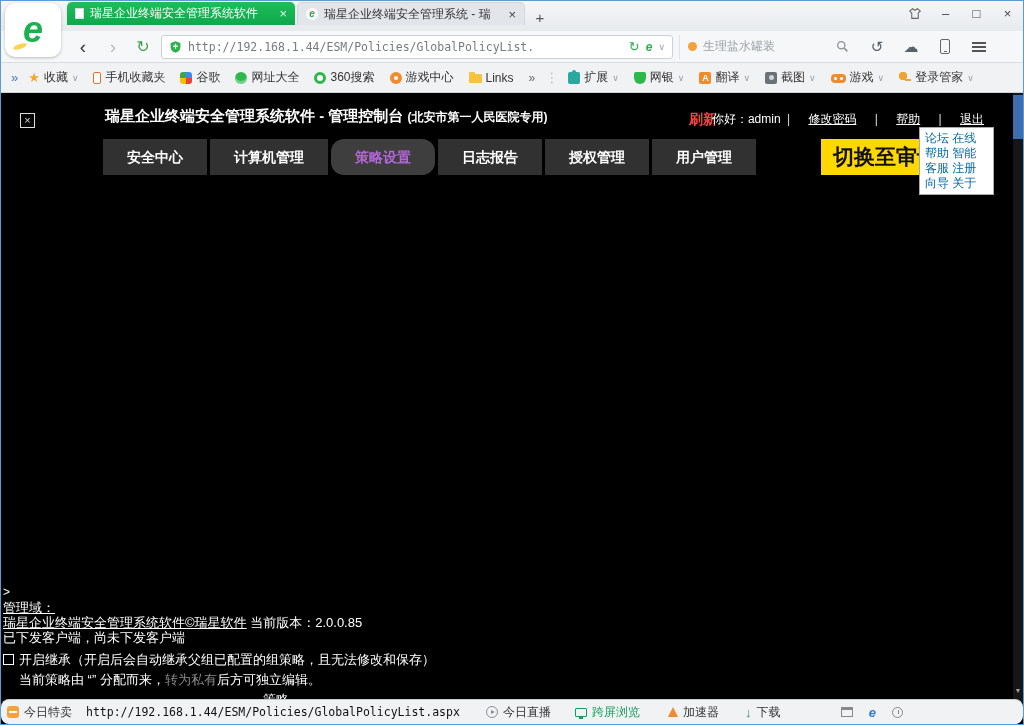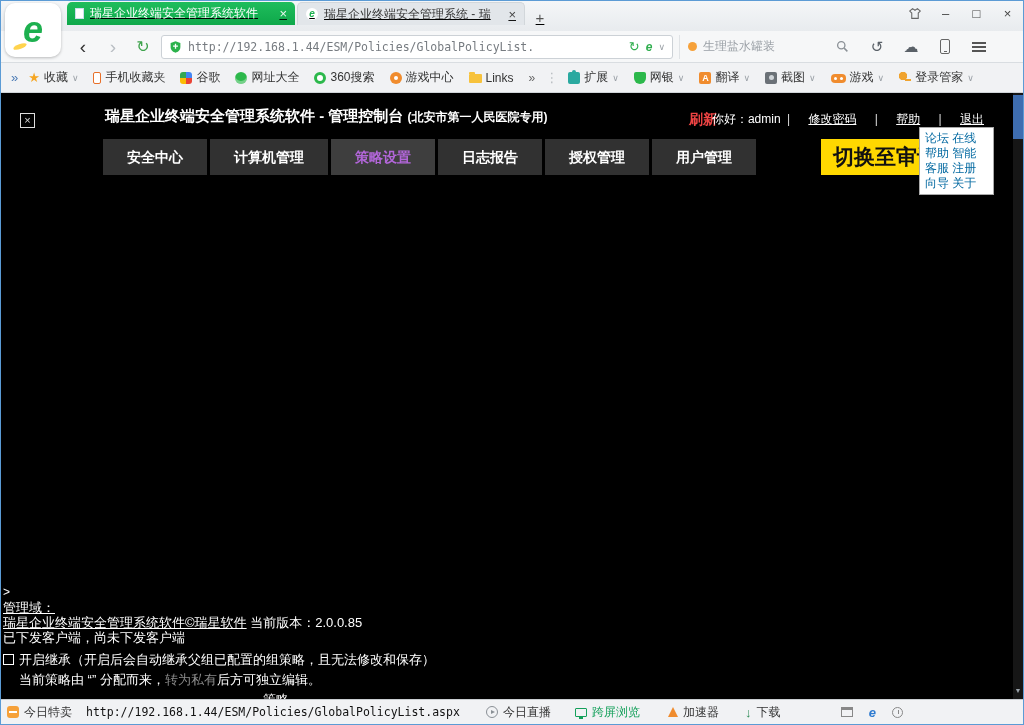--- a/index.html
+++ b/index.html
@@ -9,21 +9,21 @@
 
   
   .titlebar { position:absolute; left:0; top:0; right:0; height:30px;
               background:linear-gradient(#f4f6f8,#e8ebee); }
   .logo { position:absolute; left:4px; top:2px; width:56px; height:54px; background:#fff;
           border-radius:10px; box-shadow:0 1px 3px rgba(0,0,0,.25); z-index:9;
           display:flex; align-items:center; justify-content:center; }
   .logo span { color:#1db04f; font-size:36px; font-weight:bold; font-style:italic; line-height:1; }
   .logo i { position:absolute; left:8px; bottom:8px; width:14px; height:5px;
             border-radius:50%; background:#ffd34d; transform:rotate(-20deg); }
-  .tabs { position:absolute; left:66px; top:1px; height:23px; display:flex;text-decoration:underline; }
+  .tabs { position:absolute; left:66px; top:1px; height:23px; display:flex; }
   .tab { display:flex; align-items:center; gap:6px; width:228px; padding:0 8px;
          font-size:12px; border-radius:5px 5px 0 0; margin-right:2px; }
   .tab.active { background:linear-gradient(#1fbd5c,#0ea84a); color:#fff; }
   .tab.inactive { background:#e2e6ea; color:#333; border:1px solid #d2d7db; border-bottom:none; }
   .tab .t-label { flex:1; white-space:nowrap; overflow:hidden; }
   .tab .t-close { font-size:13px; opacity:.9; cursor:default; }
   .fav-doc { width:9px; height:11px; background:#fff; border-radius:1px; box-shadow:inset 0 0 0 1px #cde; }
   .fav-e { width:12px; height:12px; border-radius:50%; background:#fff; color:#1db04f;
            font-weight:bold; font-size:10px; line-height:12px; text-align:center; font-style:italic; }
   .newtab { display:flex; align-items:center; justify-content:center; width:26px; height:26px;
@@ -91,40 +91,40 @@
               color:#ddd; font-size:11px; line-height:13px; text-align:center; }
   .pg-title { position:absolute; left:104px; top:14px; color:#fff; font-size:15px; font-weight:bold; white-space:nowrap; }
   .pg-title small { font-size:12px; font-weight:bold; }
   .pg-refresh { position:absolute; left:688px; top:18px; color:#ef4444; font-size:14px;font-weight:bold; }
   .pg-user { position:absolute; right:27px; top:18px; color:#fff; font-size:12px; white-space:nowrap; }
   .pg-user .lnk { text-decoration:underline; margin:0 12px; }
   .pg-user .sp { margin:0 3px; color:#ddd; }
   .pg-tabs { position:absolute; left:102px; top:46px; display:flex; gap:3px; }
   .pg-tab { height:36px; line-height:36px; padding:0 24px; background:#313131; color:#fff;
             font-size:14px; font-weight:bold; white-space:nowrap; }
-  .pg-tab.active { background:#3e3e3e; color:#b266d9; }
+  .pg-tab.active { background:#3e3e3e; color:#b266d9;border-radius:13px; }
   .switch-btn { position:absolute; left:820px; top:46px; height:36px; line-height:36px; padding:0 12px;
                 background:#ffd800; color:#111; font-size:21px; font-weight:bold; white-space:nowrap; z-index:2; }
   .help-pop { position:absolute; left:918px; top:34px; width:75px; min-height:62px; background:#fff;
               border:1px solid #a9a9a9; color:#0369a1; font-size:12px; line-height:15px; padding:3px 5px; z-index:5; }
   .pg-footer { position:absolute; left:2px; top:492px; width:720px; color:#fff; font-size:13px; line-height:15px; }
   .pg-footer .u { text-decoration:underline; }
   .pg-footer .dim { color:#8a8a8a; }
   .chk { display:inline-block; width:11px; height:11px; border:1px solid #fff; margin-right:5px; vertical-align:-1px; }
   .l-inherit { margin-top:7px; }
   .l-note { margin-top:5px; padding-left:16px; }
   .l-policy { margin-top:5px; padding-left:260px; }
   .pg-scroll { position:absolute; right:0; top:0; width:10px; height:100%; background:#161616; }
   .pg-thumb { position:absolute; right:0; top:2px; width:10px; height:44px; background:#3e6db0; }
   .pg-down { position:absolute; right:0; bottom:3px; width:10px; height:14px; color:#98a0a8;
              font-size:7px; line-height:14px; text-align:center; }
 
   
   .statusbar { position:absolute; left:0; right:0; bottom:0; height:25px; background:#f1f2f4;
-               border-top:1px solid #c9cdd1; display:flex; align-items:center; font-size:12px; color:#333; }
+               border-top:1px solid #c9cdd1; display:flex; align-items:center; font-size:12px; color:#333;border-radius:8px; }
   .sb { display:flex; align-items:center; gap:5px; white-space:nowrap; }
   .sb-deal { margin-left:6px; }
   .deal-ic { width:12px; height:12px; background:#f6a13a; border-radius:3px; position:relative; }
   .deal-ic::after { content:""; position:absolute; left:2px; top:5px; width:8px; height:2px; background:#fff; }
   .sb-url { margin-left:14px; font-family:"DejaVu Sans Mono",monospace; font-size:11.5px; color:#111; }
   .sb-live { margin-left:26px; }
   .play-ic { width:12px; height:12px; border:1px solid #8a9096; border-radius:50%; position:relative; }
   .play-ic::after { content:""; position:absolute; left:4px; top:3px; border-left:4px solid #8a9096;
                     border-top:2.5px solid transparent; border-bottom:2.5px solid transparent; }
   .sb-cross { margin-left:24px; color:#14a05a; }

